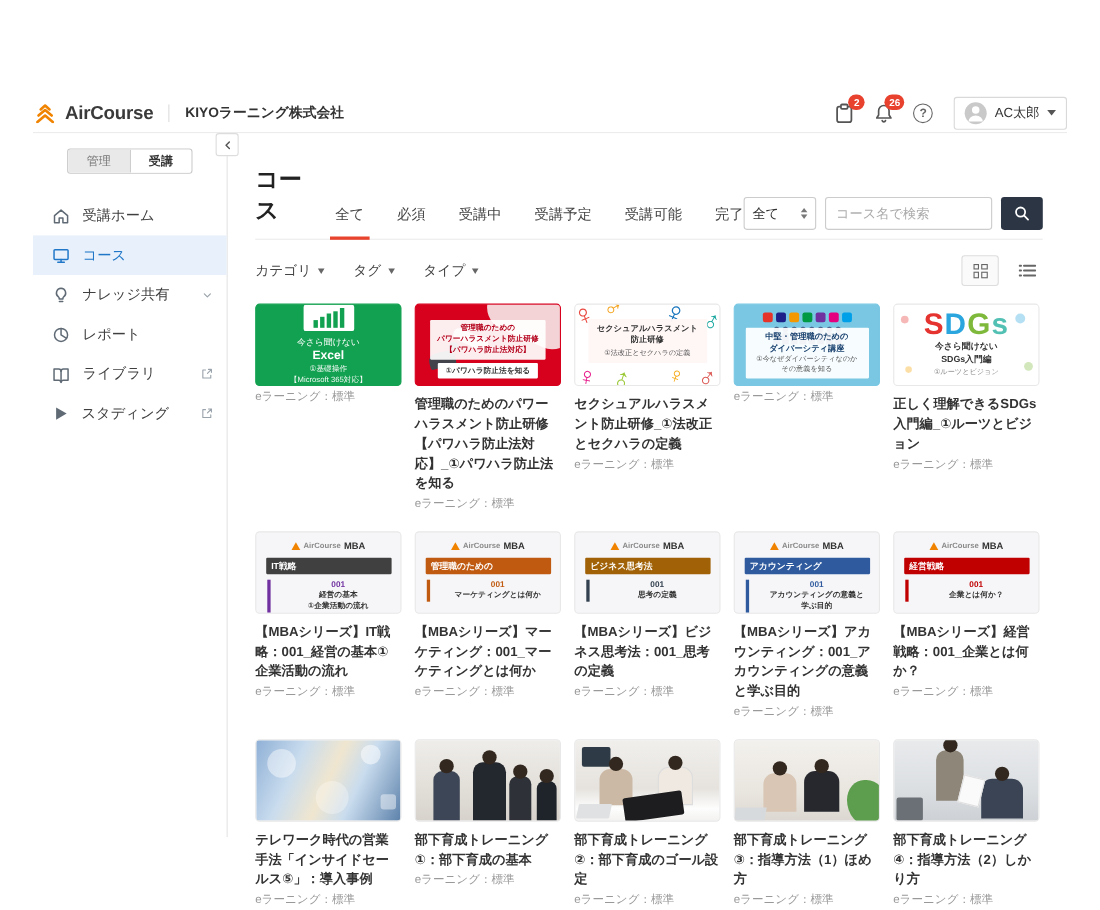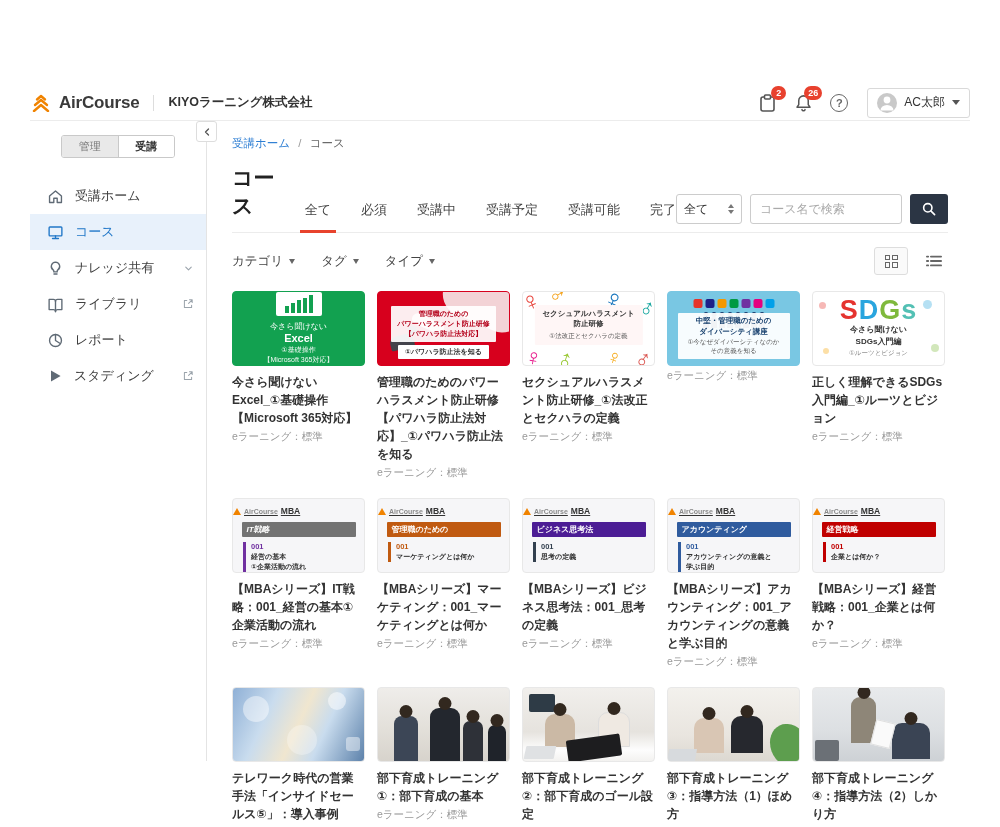--- a/index.html
+++ b/index.html
@@ -180,26 +180,26 @@
 
   
   .t-sdgs { background:#fff; text-align:center; padding-top:4px; }
   .sdgs-word { font-size:27px; font-weight:bold; letter-spacing:1px; line-height:1.05; }
   .sdgs-line { font-size:8px; font-weight:bold; color:#333; line-height:1.4; }
   .sdgs-sub { font-size:6.5px; color:#888; margin-top:2px; }
   .sdgs-dot { position:absolute; border-radius:50%; opacity:.35; }
 
   
   .t-mba { background:#f6f6f8; padding-top:7px; }
-  .mba-head { display:flex; align-items:center; gap:3px;text-decoration:underline; }
+  .mba-head { display:flex; justify-content:center; align-items:center; gap:3px; }
   .mba-tri { width:0; height:0; border-left:4px solid transparent; border-right:4px solid transparent; border-bottom:7px solid #f08300; }
   .mba-brand { font-size:7px; font-weight:bold; color:#8a8a8a; }
   .mba-label { font-size:8.5px; font-weight:bold; color:#333; }
   .mba-banner { margin:6px auto 0; width:114px; height:15px; color:#fff; font-size:8px; font-weight:bold; display:flex; align-items:center; padding:0 5px; border-radius:1px; }
-  .mba-body { margin:5px 0 0 10px; border-left:3px solid #888; padding-left:5px; text-align:left; }
+  .mba-body { margin:5px 0 0 10px; border-left:3px solid #888; padding-left:5px; text-align:center; }
   .mba-num { font-size:7.5px; font-weight:bold; line-height:1.3; }
   .mba-line { font-size:7px; font-weight:bold; color:#333; line-height:1.45; }
 
   
   .t-photo .fig { position:absolute; }
   .t-photo .fig::before { content:""; position:absolute; top:-11px; left:50%; transform:translateX(-50%); width:13px; height:13px; border-radius:50%; background:#32281f; }
   .sc-tele { background:linear-gradient(115deg,#8fb0d6 0%,#c9dcee 28%,#f0e6cf 50%,#c9dcee 68%,#5d82ab 100%); }
   .sc-tele .fig::before { display:none; }
   .sc-tele .f1 { left:10px; top:8px;  width:26px; height:26px; border-radius:50%; background:rgba(255,255,255,.45); }
   .sc-tele .f2 { right:18px; top:4px; width:18px; height:18px; border-radius:50%; background:rgba(255,255,255,.5); }
@@ -322,66 +322,61 @@
       <span class="nav-grow"></span>
       <span class="nav-trail">
         <svg width="11" height="11" viewBox="0 0 20 20" fill="none" stroke="currentColor" stroke-width="2" stroke-linecap="round" stroke-linejoin="round">
             <path d="M5 7.5 L10 12.5 L15 7.5"></path>
           </svg>
       </span>
     </div>
     <div class="nav-item">
       <span class="nav-ic">
         <svg width="17" height="17" viewBox="0 0 20 20" fill="none" stroke="currentColor" stroke-width="1.6" stroke-linecap="round" stroke-linejoin="round">
+            <circle cx="10" cy="10" r="7"></circle>
+            <path d="M10 10 V3 M10 10 L15.5 13.5"></path>
+          </svg>
+      </span>
+      <span>レポート</span>
+    </div>
+    <div class="nav-item">
+      <span class="nav-ic">
+        <svg width="17" height="17" viewBox="0 0 20 20" fill="none" stroke="currentColor" stroke-width="1.6" stroke-linecap="round" stroke-linejoin="round">
             <path d="M2.5 4h5a2.5 2.5 0 0 1 2.5 2.5A2.5 2.5 0 0 1 12.5 4h5v12h-5A2.5 2.5 0 0 0 10 18.5 2.5 2.5 0 0 0 7.5 16h-5z"></path>
             <path d="M10 6.5V18"></path>
           </svg>
       </span>
       <span>ライブラリ</span>
       <span class="nav-grow"></span>
       <span class="nav-trail">
         <svg width="12" height="12" viewBox="0 0 20 20" fill="none" stroke="currentColor" stroke-width="1.7" stroke-linecap="round" stroke-linejoin="round">
             <path d="M8 4H4v12h12v-4"></path>
             <path d="M11 9 L17 3 M12.5 3H17v4.5"></path>
           </svg>
       </span>
     </div>
     <div class="nav-item">
       <span class="nav-ic">
-        <svg width="17" height="17" viewBox="0 0 20 20" fill="none" stroke="currentColor" stroke-width="1.6" stroke-linecap="round" stroke-linejoin="round">
-            <circle cx="10" cy="10" r="7"></circle>
-            <path d="M10 10 V3 M10 10 L15.5 13.5"></path>
-          </svg>
-      </span>
-      <span>レポート</span>
-    </div>
-    <div class="nav-item">
-      <span class="nav-ic">
         <svg width="16" height="16" viewBox="0 0 20 20">
             <path d="M5 3 L17 10 L5 17 Z" fill="currentColor"></path>
           </svg>
       </span>
       <span>スタディング</span>
       <span class="nav-grow"></span>
       <span class="nav-trail">
         <svg width="12" height="12" viewBox="0 0 20 20" fill="none" stroke="currentColor" stroke-width="1.7" stroke-linecap="round" stroke-linejoin="round">
             <path d="M8 4H4v12h12v-4"></path>
             <path d="M11 9 L17 3 M12.5 3H17v4.5"></path>
           </svg>
       </span>
     </div>
   </div>
 </div>
 
 <div class="main">
-  <div class="breadcrumb">
-    <span class="bc-link">受講ホーム</span>
-    <span class="bc-sep">/</span>
-    <span class="bc-current">コース</span>
-  </div>
 
   <div class="title-row">
     <span class="page-title">コース</span>
     <div class="tabs">
       <span class="tab active">全て</span>
       <span class="tab">必須</span>
       <span class="tab">受講中</span>
       <span class="tab">受講予定</span>
       <span class="tab">受講可能</span>
       <span class="tab">完了</span>
@@ -443,21 +438,20 @@
             <span style="height: 13px;"></span>
             <span style="height: 15px;"></span>
             <span style="height: 18px;"></span>
           </div>
           <div class="mon-stand"></div>
           <div class="exl0">今さら聞けない</div>
           <div class="exl1">Excel</div>
           <div class="exl2">①基礎操作</div>
           <div class="exl3">【Microsoft 365対応】</div>
         </div>
-        <div class="card-title">今さら聞けないExcel_①基礎操作【Microsoft 365対応】</div>
         <div class="card-meta">eラーニング：標準</div>
       </div>
       <div class="card">
         <div class="thumb t-pawahara">
           <span class="hand-arm"></span>
           <span class="hand-finger"></span>
           <span class="bow-head"></span>
           <span class="bow-body"></span>
           <div class="pw-box">
             <div>管理職のための</div>
@@ -531,21 +525,21 @@
         <div class="card-title">正しく理解できるSDGs入門編_①ルーツとビジョン</div>
         <div class="card-meta">eラーニング：標準</div>
       </div>
       <div class="card">
         <div class="thumb t-mba">
           <div class="mba-head">
             <span class="mba-tri"></span>
             <span class="mba-brand">AirCourse</span>
             <span class="mba-label">MBA</span>
           </div>
-          <div class="mba-banner" style="background: #737373; font-style: italic;">IT戦略</div>
+          <div class="mba-banner" style="background: #404040;">IT戦略</div>
           <div class="mba-body" style="border-left-color: rgb(112, 48, 160);">
             <div class="mba-num" style="color: rgb(112, 48, 160);">001</div>
             <div class="mba-line">経営の基本</div>
             <div class="mba-line">①企業活動の流れ</div>
           </div>
         </div>
         <div class="card-title">【MBAシリーズ】IT戦略：001_経営の基本①企業活動の流れ</div>
         <div class="card-meta">eラーニング：標準</div>
       </div>
       <div class="card">
@@ -564,21 +558,21 @@
         <div class="card-title">【MBAシリーズ】マーケティング：001_マーケティングとは何か</div>
         <div class="card-meta">eラーニング：標準</div>
       </div>
       <div class="card">
         <div class="thumb t-mba">
           <div class="mba-head">
             <span class="mba-tri"></span>
             <span class="mba-brand">AirCourse</span>
             <span class="mba-label">MBA</span>
           </div>
-          <div class="mba-banner" style="background: #4c1d95; font-family: Liberation Serif, serif;">ビジネス思考法</div>
+          <div class="mba-banner" style="background: #a16207; font-family: Liberation Serif, serif;">ビジネス思考法</div>
           <div class="mba-body" style="border-left-color: rgb(51, 64, 79);">
             <div class="mba-num" style="color: rgb(51, 64, 79);">001</div>
             <div class="mba-line">思考の定義</div>
           </div>
         </div>
         <div class="card-title">【MBAシリーズ】ビジネス思考法：001_思考の定義</div>
         <div class="card-meta">eラーニング：標準</div>
       </div>
       <div class="card">
         <div class="thumb t-mba">

